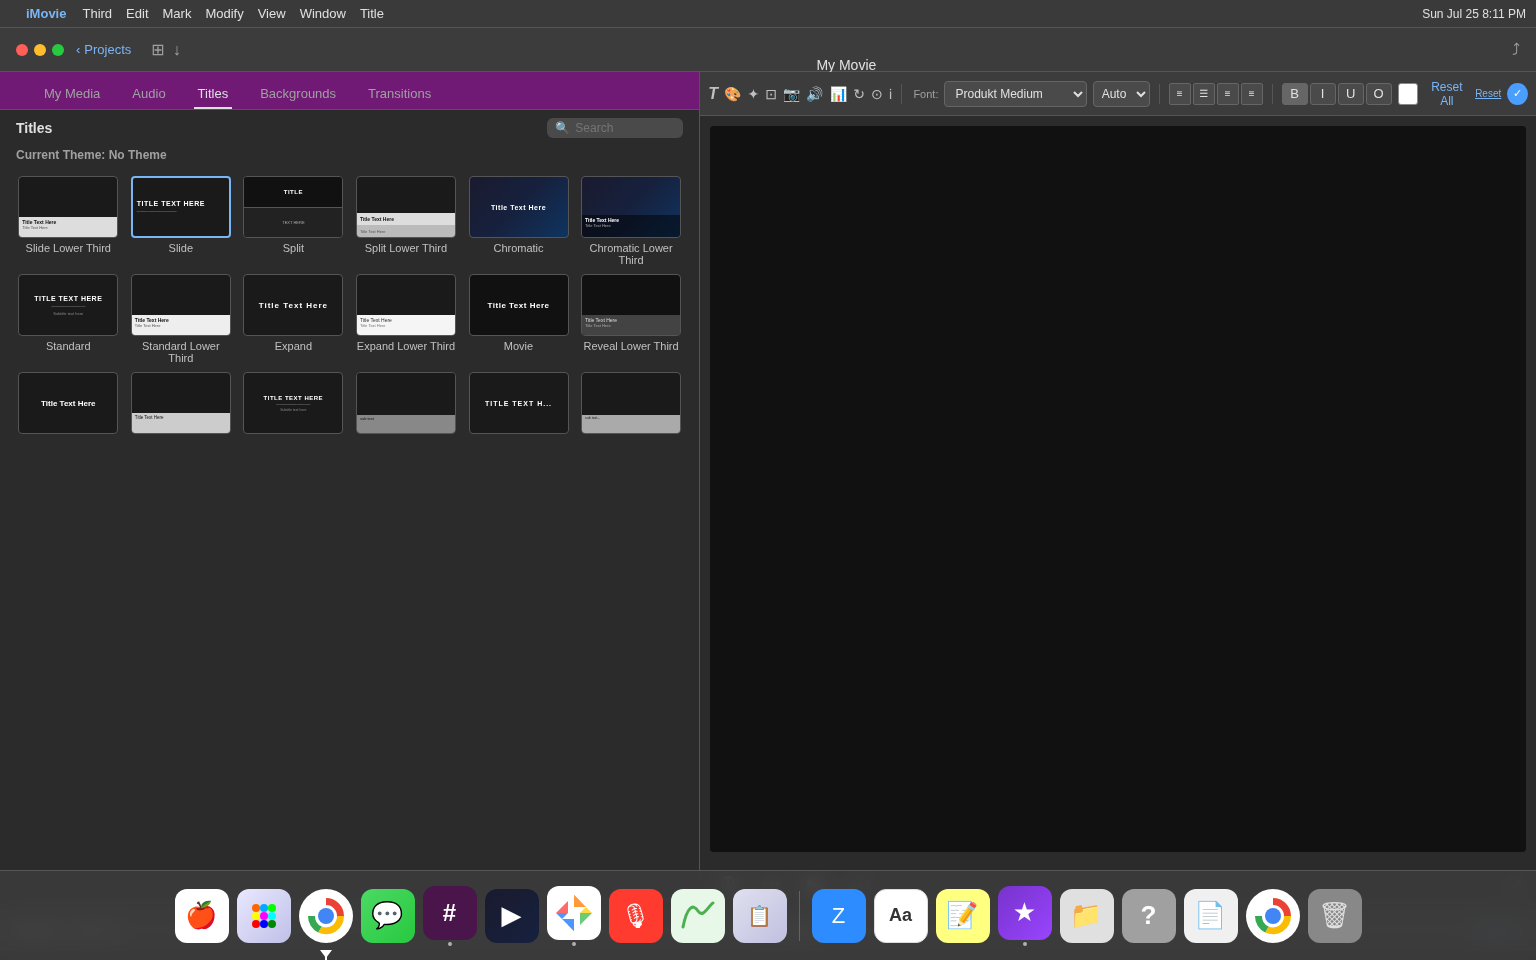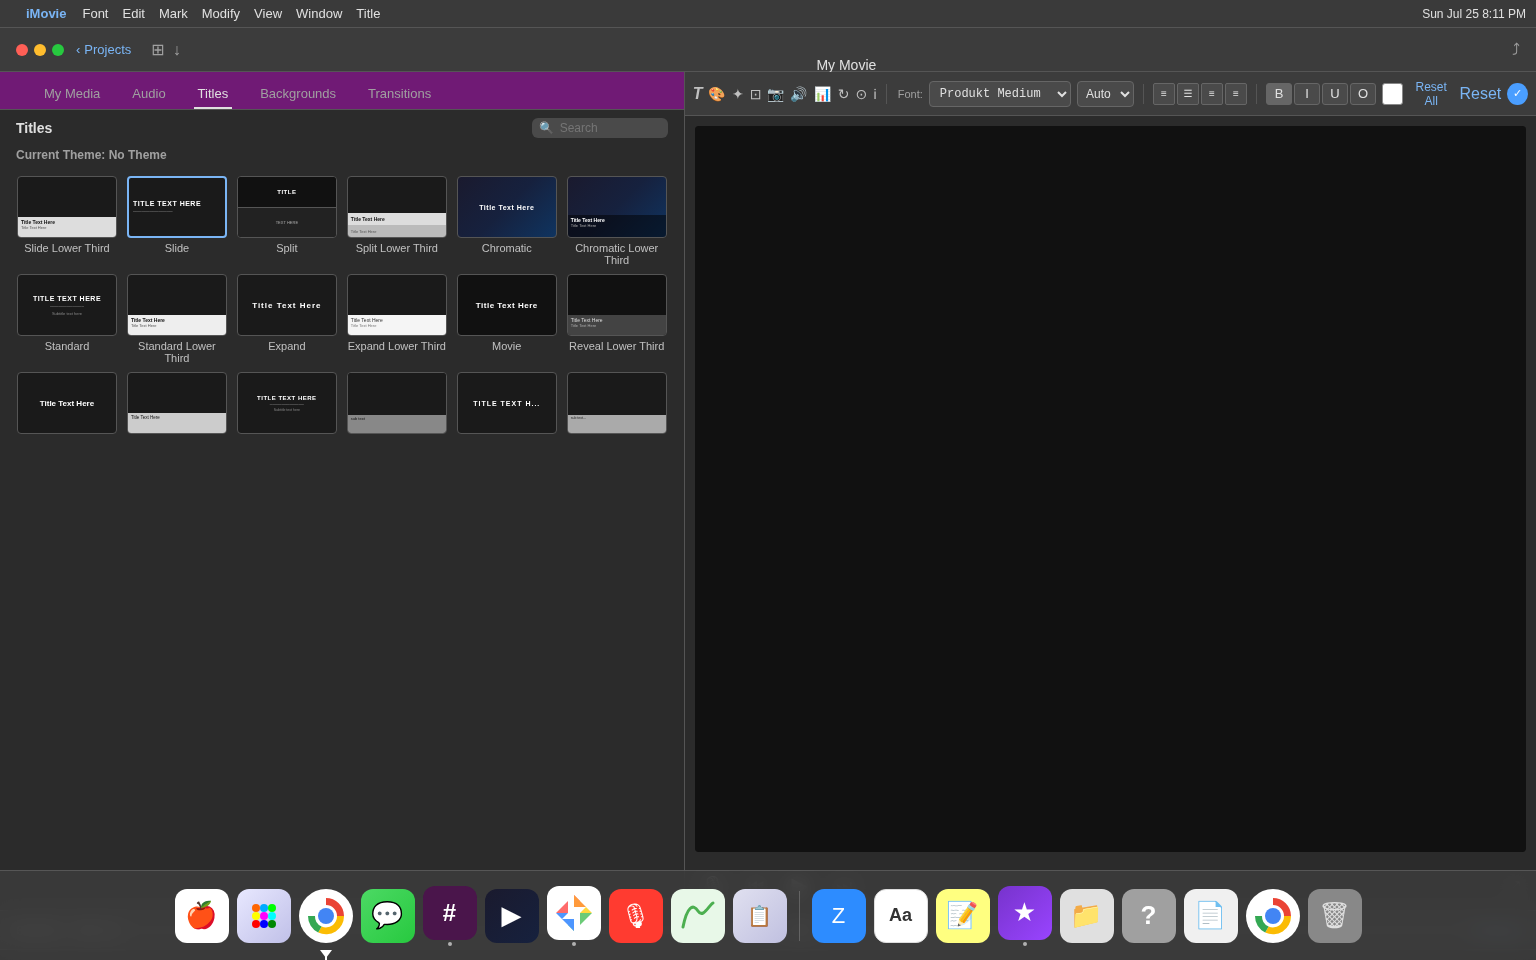--- a/index.html
+++ b/index.html
@@ -211,21 +211,20 @@
     }
     .font-select {
       background: #4a4a4a;
       border: 1px solid #666;
       border-radius: 4px;
       color: #e0e0e0;
       font-size: 12px;
       padding: 2px 6px;
       height: 26px;
       width: 150px;
-      font-family: Liberation Mono, monospace;
     }
     .size-select {
       background: #4a4a4a;
       border: 1px solid #666;
       border-radius: 4px;
       color: #e0e0e0;
       font-size: 12px;
       padding: 2px 4px;
       height: 26px;
       width: 60px;
@@ -256,25 +255,26 @@
     }
     .reset-all-btn {
       margin-left: auto;
       font-size: 12px;
       color: #7ab5f5;
       cursor: pointer;
       background: none;
       border: none;
     }
     .reset-btn {
-      font-size: 16px;
+      font-size: 10px;
       color: #7ab5f5;
       cursor: pointer;
       background: none;
       border: none;
+      text-decoration: underline;
     }
     .confirm-btn {
       width: 22px;
       height: 22px;
       background: #4a9eff;
       border-radius: 50%;
       display: flex;
       align-items: center;
       justify-content: center;
       color: white;
@@ -496,21 +496,21 @@
       gap: 2px;
     }
   </style>
 </head>
 <body>
 
 <div class="menu-bar">
   <span style="font-size:16px;"></span>
   <span class="app-name">iMovie</span>
   <div class="menu-bar-items">
-    <span>Font</span>
+    <span>Third</span>
     <span>Edit</span>
     <span>Mark</span>
     <span>Modify</span>
     <span>View</span>
     <span>Window</span>
     <span>Title</span>
   </div>
   <div class="menu-bar-right">
     <span>Sun Jul 25  8:11 PM</span>
   </div>

